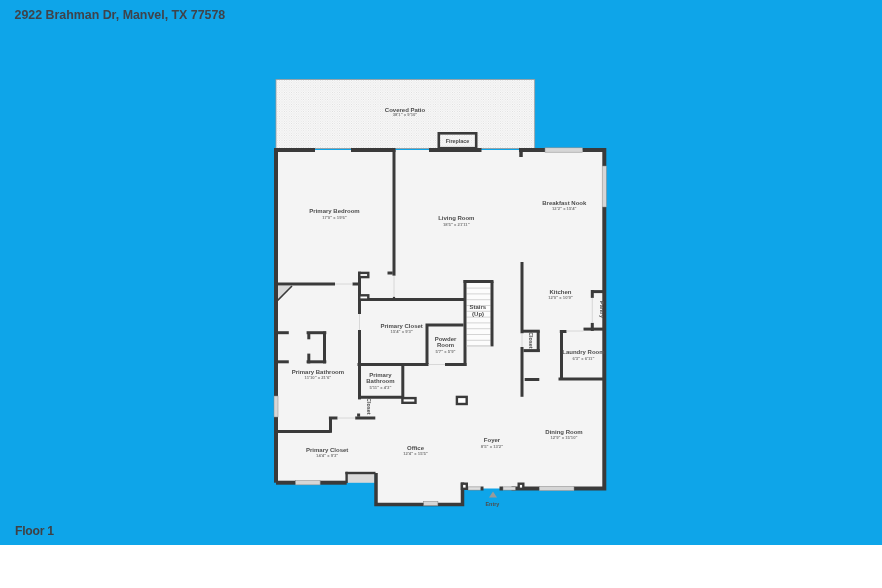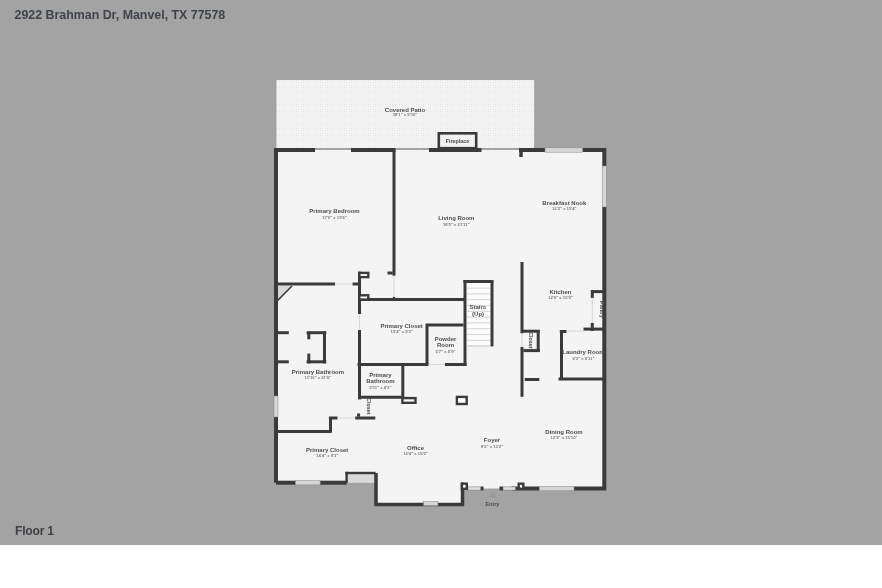--- a/index.html
+++ b/index.html
@@ -1,16 +1,16 @@
 <!DOCTYPE html>
 <html><head>
 <meta charset="utf-8">
 <style>
 html,body{margin:0;padding:0;background:#ffffff;}
-#page{position:relative;width:882px;height:545px;background:#a3a3a3;overflow:hidden;
+#page{position:relative;width:882px;height:545px;background:#0ea5e9;overflow:hidden;
 font-family:"Liberation Sans", sans-serif;}
 </style>
 </head>
 <body>
 <div id="page">
 <svg width="882" height="588" viewBox="0 0 882 588" xmlns="http://www.w3.org/2000/svg">
 <defs>
 <pattern id="hatch" width="2.4" height="2.4" patternUnits="userSpaceOnUse">
 <rect width="2.4" height="2.4" fill="#f9f9f9"></rect>
 <rect x="-0.4" y="-0.4" width="0.8" height="0.8" fill="#d9d9d9"></rect>

